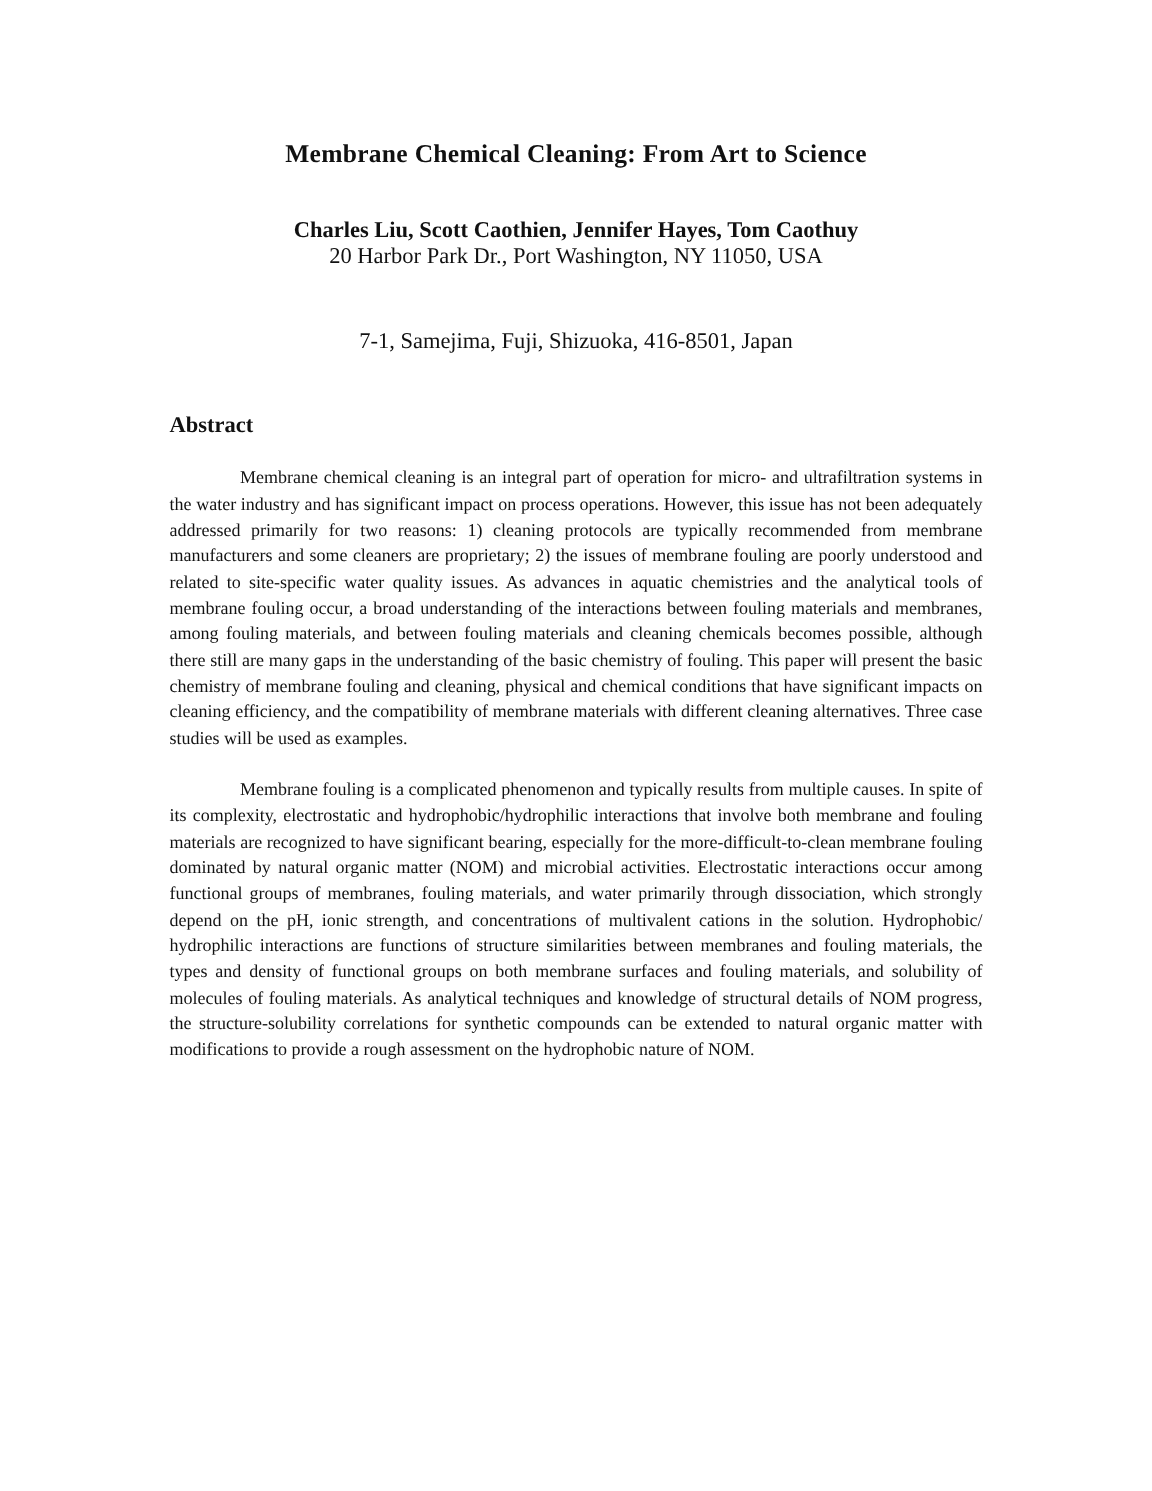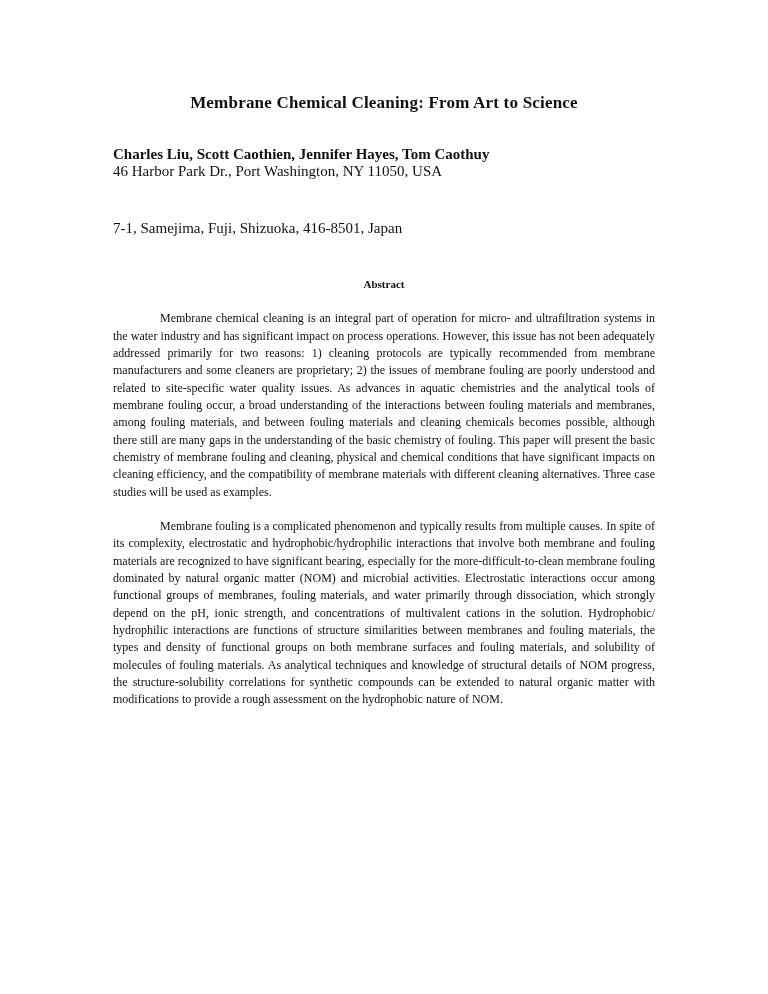--- a/index.html
+++ b/index.html
@@ -20,41 +20,42 @@
   }
   .title {
     margin: 0;
     font-size: 17px;
     font-weight: bold;
     line-height: 20px;
     text-align: center;
     letter-spacing: 0.2px;
   }
   .author-block {
+    text-align: center;
     font-size: 15px;
     line-height: 17.3px;
   }
   .author-block p {
     margin: 0;
   }
   .author-block .names {
     font-weight: bold;
   }
   .author-block.first {
     margin-top: 33px;
   }
   .author-block.second {
     margin-top: 39px;
   }
   .abstract-heading {
     margin: 39px 0 0 0;
-    font-size: 11px;
+    font-size: 15px;
     font-weight: bold;
     line-height: 17.3px;
-    text-align: center;
+    text-align: left;
   }
   .body-para {
     margin: 17px 0 0 0;
     font-size: 12px;
     line-height: 17.35px;
     text-align: justify;
     text-indent: 47px;
   }
   .page-number {
     position: absolute;
@@ -69,21 +70,21 @@
 </style>
 </head>
 <body>
 
 <div class="page">
 
   <h1 class="title">Membrane Chemical Cleaning: From Art to Science</h1>
 
   <div class="author-block first">
     <p class="names">Charles Liu, Scott Caothien, Jennifer Hayes, Tom Caothuy</p>
-    <p class="address">46 Harbor Park Dr., Port Washington, NY 11050, USA</p>
+    <p class="address">20 Harbor Park Dr., Port Washington, NY 11050, USA</p>
   </div>
 
   <div class="author-block second">
     <p class="address">7-1, Samejima, Fuji, Shizuoka, 416-8501, Japan</p>
   </div>
 
   <h2 class="abstract-heading">Abstract</h2>
 
   <p class="body-para">Membrane chemical cleaning is an integral part of operation for micro- and ultrafiltration systems in the water industry and has significant impact on process operations.  However, this issue has not been adequately addressed primarily for two reasons: 1) cleaning protocols are typically recommended from membrane manufacturers and some cleaners are proprietary; 2) the issues of membrane fouling are poorly understood and related to site-specific water quality issues.  As advances in aquatic chemistries and the analytical tools of membrane fouling occur, a broad understanding of the interactions between fouling materials and membranes, among fouling materials, and between fouling materials and cleaning chemicals becomes possible, although there still are many gaps in the understanding of the basic chemistry of fouling.  This paper will present the basic chemistry of membrane fouling and cleaning, physical and chemical conditions that have significant impacts on cleaning efficiency, and the compatibility of membrane materials with different cleaning alternatives.  Three case studies will be used as examples.</p>
 

